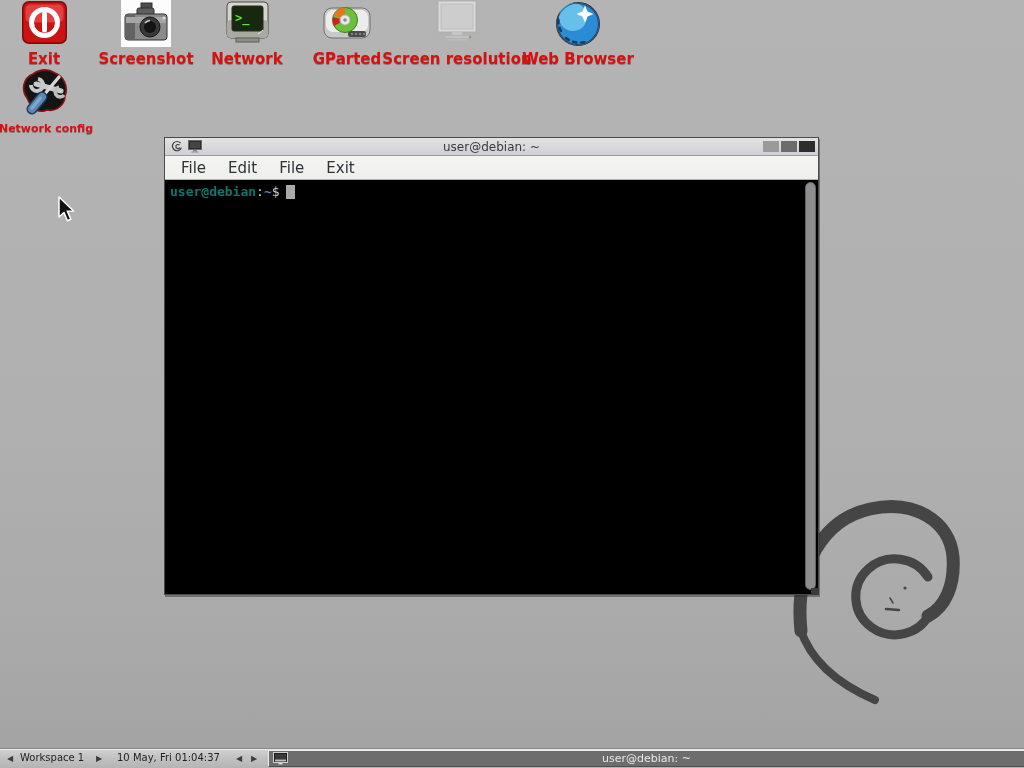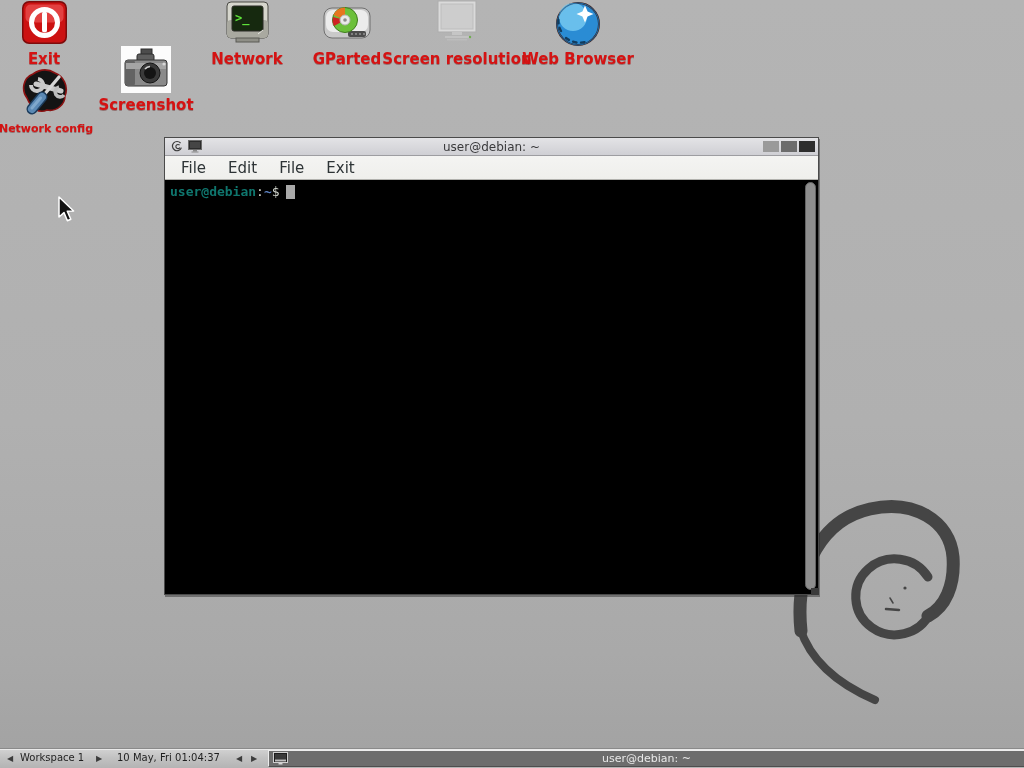--- a/index.html
+++ b/index.html
@@ -118,21 +118,21 @@
       <rect x="1" y="1" width="45" height="43" rx="7" fill="#7e0b0b"></rect>
       <rect x="2.5" y="2.5" width="42" height="40" rx="6" fill="#cc1212"></rect>
       <rect x="4.5" y="4.5" width="38" height="18" rx="5" fill="#e24040"></rect>
       <circle cx="23.5" cy="22.5" r="13" fill="none" stroke="#ffffff" stroke-width="5"></circle>
       <line x1="23.5" y1="14" x2="23.5" y2="30" stroke="#ffffff" stroke-width="5" stroke-linecap="round"></line>
     </svg>
   </div>
   <div class="dicon-label">Exit</div>
 </div>
 
-<div class="dicon" style="left:76px;margin-top:46px;">
+<div class="dicon" style="left:76px;">
   <div class="dicon-img">
     <svg width="50" height="47" viewBox="0 0 50 47">
       <rect x="0" y="0" width="50" height="47" fill="#fcfcfc"></rect>
       <rect x="20" y="3" width="11" height="7" fill="#4c4c4c" stroke="#2c2c2c"></rect>
       <rect x="16" y="8" width="17" height="9" rx="2" fill="#5e5e5e" stroke="#2c2c2c"></rect>
       <rect x="4" y="14" width="42" height="26" rx="3" fill="#8a8a8a" stroke="#333333"></rect>
       <rect x="4" y="14" width="10" height="26" rx="3" fill="#636363"></rect>
       <rect x="5" y="17" width="40" height="6" fill="#a5a5a5"></rect>
       <circle cx="29" cy="27" r="10" fill="#3a3a3a" stroke="#151515"></circle>
       <circle cx="29" cy="27" r="6" fill="#141414"></circle>

